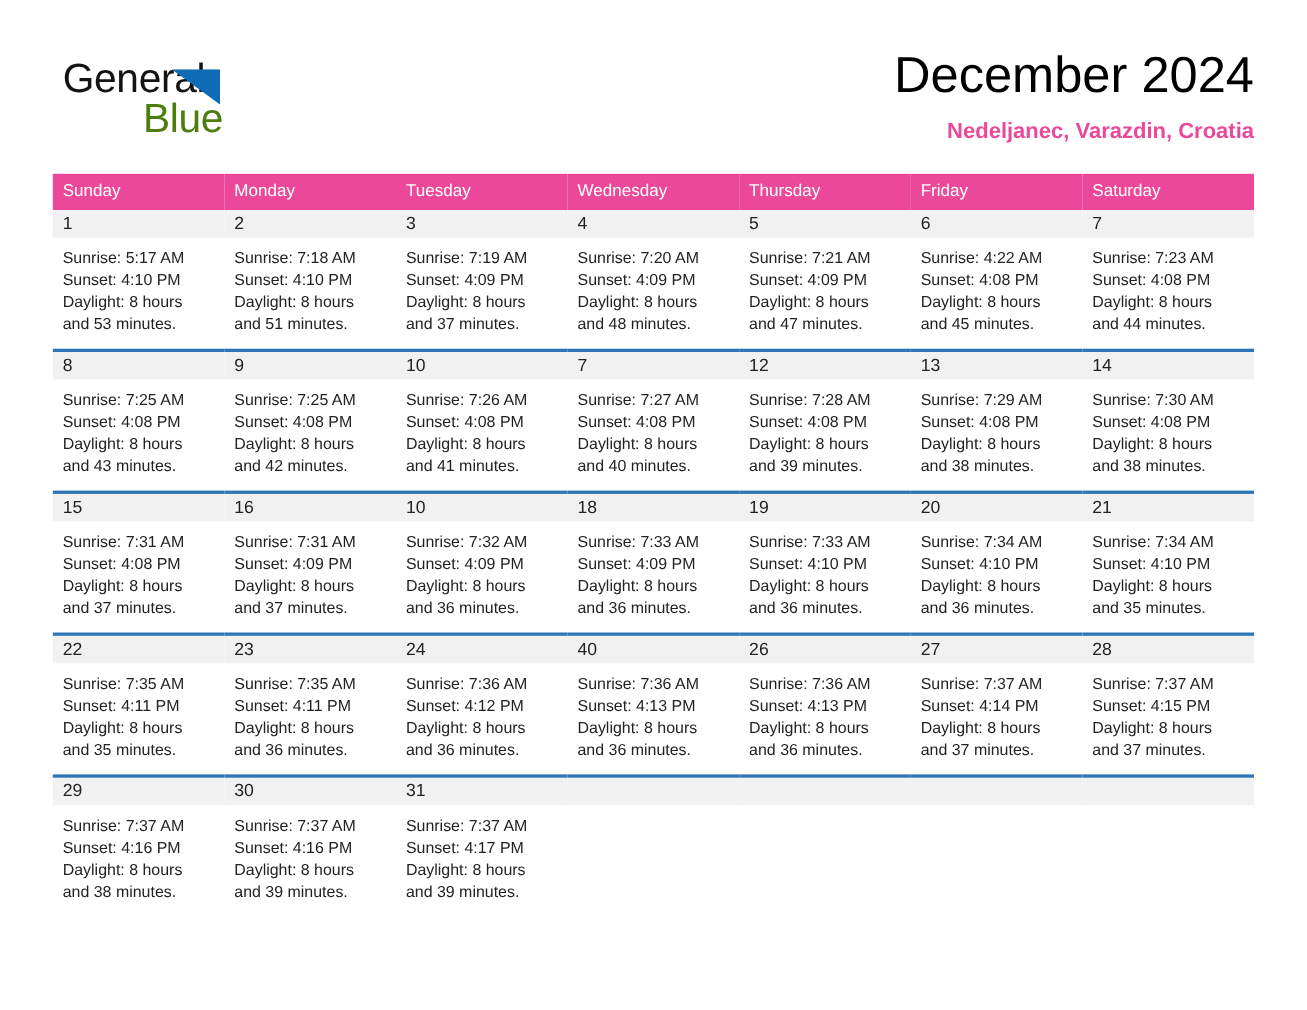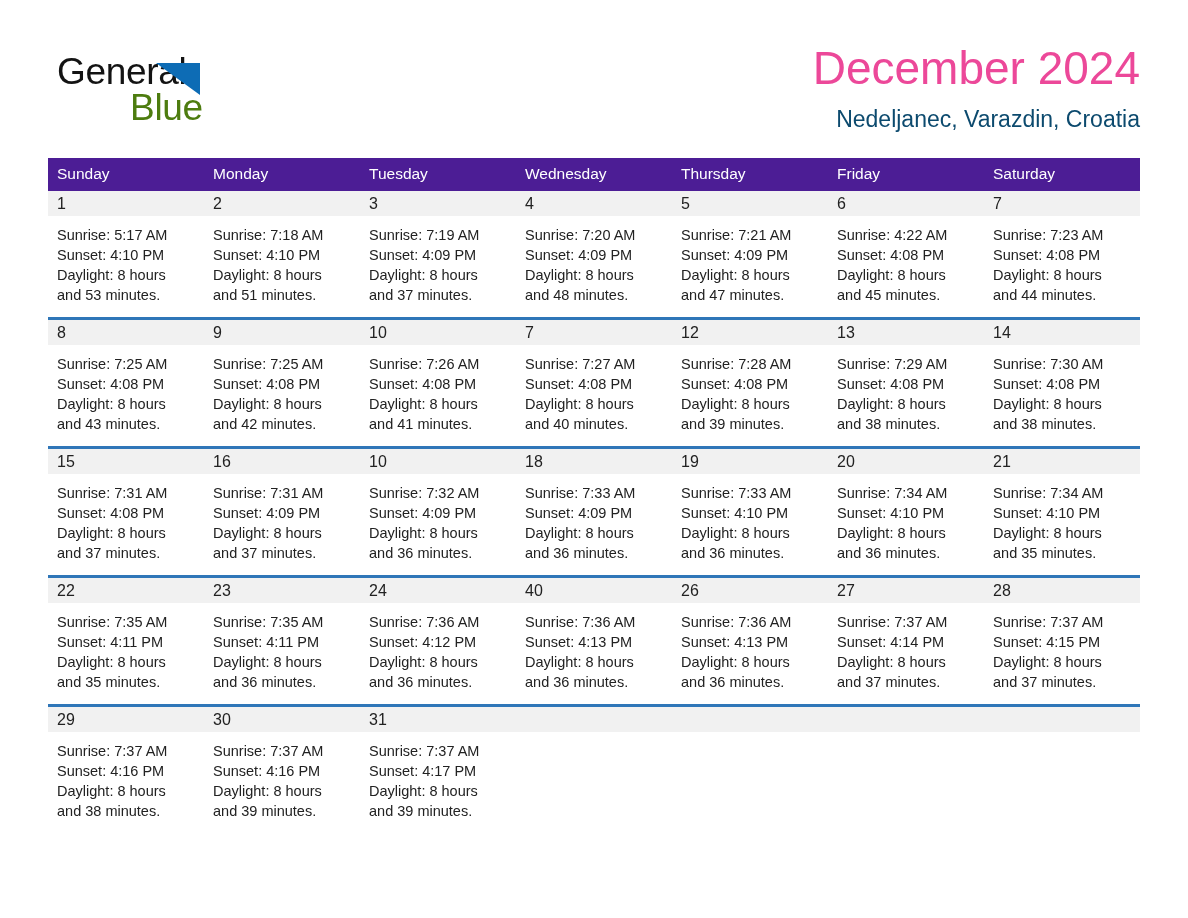--- a/index.html
+++ b/index.html
@@ -67,43 +67,43 @@
     position: absolute;
     right: 0;
     top: 0;
     text-align: right;
     width: 700px;
   }
   .month-title {
     font-size: 46px;
     line-height: 56px;
     font-weight: normal;
-    color: #ec4899;
+    color: #000000;
     margin: 0;
     letter-spacing: 0px;
   }
   .location {
-    font-size: 23px;
+    font-size: 20px;
     line-height: 30px;
-    font-weight: normal;
-    color: #0c4a6e;
+    font-weight: bold;
+    color: #ec4899;
     margin: 8px 0 0 0;
   }
 
   
   .calendar {
     position: absolute;
     left: 48px;
     top: 158px;
     width: 1092px;
     border-collapse: collapse;
     table-layout: fixed;
   }
   .calendar th {
-    background: #4c1d95;
+    background: #ec4899;
     color: #ffffff;
     font-size: 15.5px;
     font-weight: normal;
     text-align: left;
     padding: 7px 0 8px 9px;
     height: 18px;
     border: none;
   }
   .calendar td {
     vertical-align: top;

